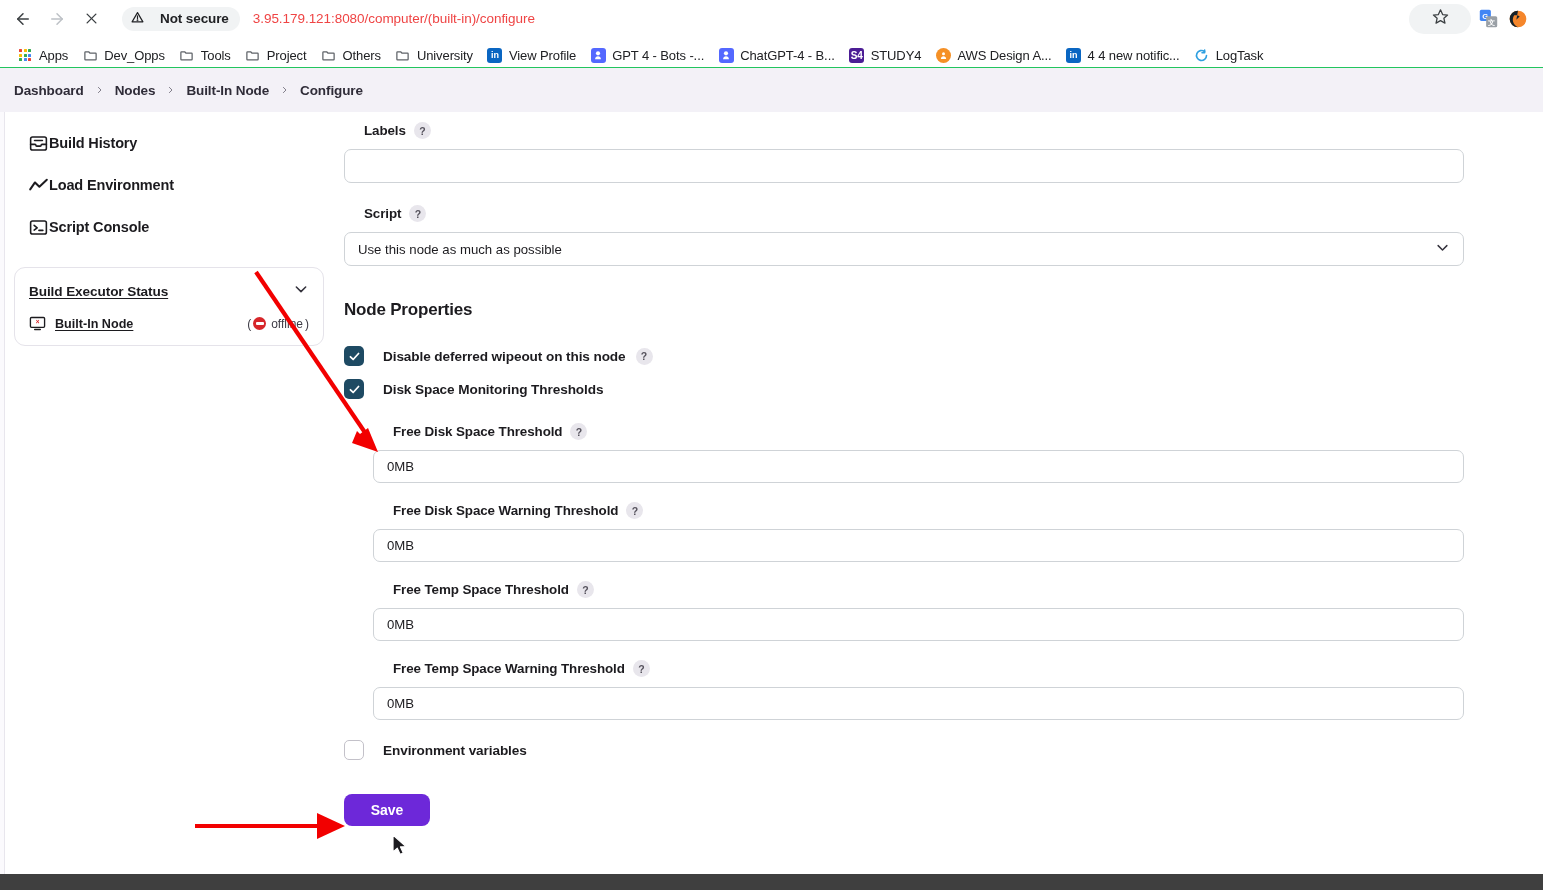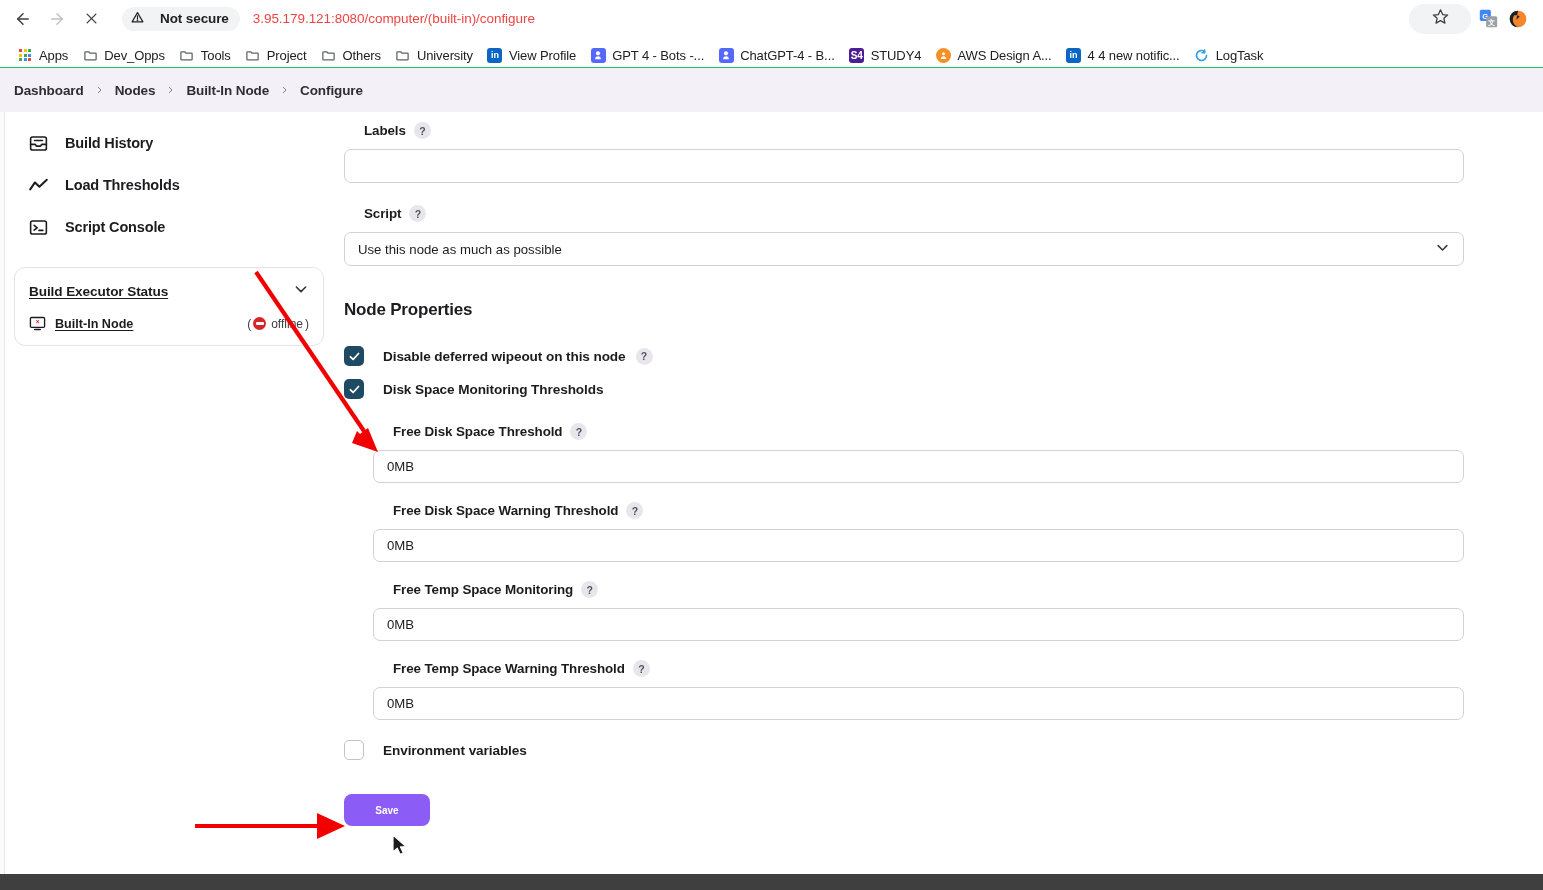--- a/index.html
+++ b/index.html
@@ -71,21 +71,21 @@
     background:#fff;
   }
   .rounded-top {
     position:absolute; left:64px; top:44px; width:1479px; height:6px; background:#fff;
     border-top-left-radius:10px;
   }
 
   
   .sidebar { position:absolute; left:14px; top:54px; width:310px; }
   .side-item {
-    display:flex; align-items:center; gap:16px; height:42px; padding-left:13px;
+    display:flex; align-items:center; height:42px; padding-left:13px;
     border-radius:8px; cursor:pointer;
   }
   .side-item .si-ico { width:22px; height:22px; display:flex; align-items:center; justify-content:center; color:#1c1b1f; flex:none;}
   .side-item .si-label { font-size:14.5px; font-weight:bold; color:#1c1b1f; letter-spacing:-0.15px;}
 
   .exec-card {
     margin-top:19px; border:1px solid #e5e3ea; border-radius:11px;
     padding:13px 14px 13px 14px; background:#fff;
   }
   .exec-head { display:flex; align-items:center; justify-content:space-between; }
@@ -133,22 +133,22 @@
   .cb-row { display:flex; align-items:center; gap:19px; }
   .cbox {
     width:20px; height:20px; border-radius:5px; flex:none;
     display:flex; align-items:center; justify-content:center;
   }
   .cbox.on { background:#1e4a63; }
   .cbox.off { background:#fff; border:1.6px solid #c3c1c9; }
   .cb-label { font-size:13.6px; font-weight:bold; color:#1c1b1f; display:flex; align-items:center; gap:10px; letter-spacing:-0.1px;}
 
   .save-btn {
-    width:86px; height:32px; border-radius:8px; background:#8b5cf6;
-    color:#ffffff; font-size:10px; font-weight:bold;
+    width:86px; height:32px; border-radius:8px; background:#6d28d9;
+    color:#ffffff; font-size:14px; font-weight:bold;
     display:flex; align-items:center; justify-content:center; cursor:pointer;
     border:none;
   }
 
   
   .annot { position:absolute; left:0; top:0; width:1543px; height:890px; pointer-events:none; }
 
   
   .taskbar { position:absolute; left:0; top:874px; width:1543px; height:16px; background:#3f3f3f; }
 </style>
@@ -390,21 +390,21 @@
         </span>
         <span class="si-label">Build History</span>
       </div>
 
       <div class="side-item">
         <span class="si-ico">
           <svg width="21" height="21" viewBox="0 0 24 24" fill="none" stroke="#1c1b1f" stroke-width="2.3" stroke-linecap="round" stroke-linejoin="round">
             <polyline points="2.5 16.5 8 8.5 13 13.5 21.5 5.5"></polyline>
           </svg>
         </span>
-        <span class="si-label">Load Thresholds</span>
+        <span class="si-label">Load Environment</span>
       </div>
 
       <div class="side-item">
         <span class="si-ico">
           <svg width="21" height="21" viewBox="0 0 24 24" fill="none" stroke="#1c1b1f" stroke-width="1.8" stroke-linecap="round" stroke-linejoin="round">
             <rect x="3" y="4.5" width="18" height="15" rx="2.2"></rect>
             <polyline points="7 9.5 10.5 12.3 7 15"></polyline>
             <line x1="12.5" y1="15.3" x2="17" y2="15.3"></line>
           </svg>
         </span>
@@ -500,21 +500,21 @@
 
         <div class="f-label" style="margin-top:19px">
           <span>Free Disk Space Warning Threshold</span>
           <span class="help">?</span>
         </div>
         <div class="f-input" style="width:1091px;height:33px;">
           <span>0MB</span>
         </div>
 
         <div class="f-label" style="margin-top:19px">
-          <span>Free Temp Space Monitoring</span>
+          <span>Free Temp Space Threshold</span>
           <span class="help">?</span>
         </div>
         <div class="f-input" style="width:1091px;height:33px;">
           <span>0MB</span>
         </div>
 
         <div class="f-label" style="margin-top:19px">
           <span>Free Temp Space Warning Threshold</span>
           <span class="help">?</span>
         </div>

